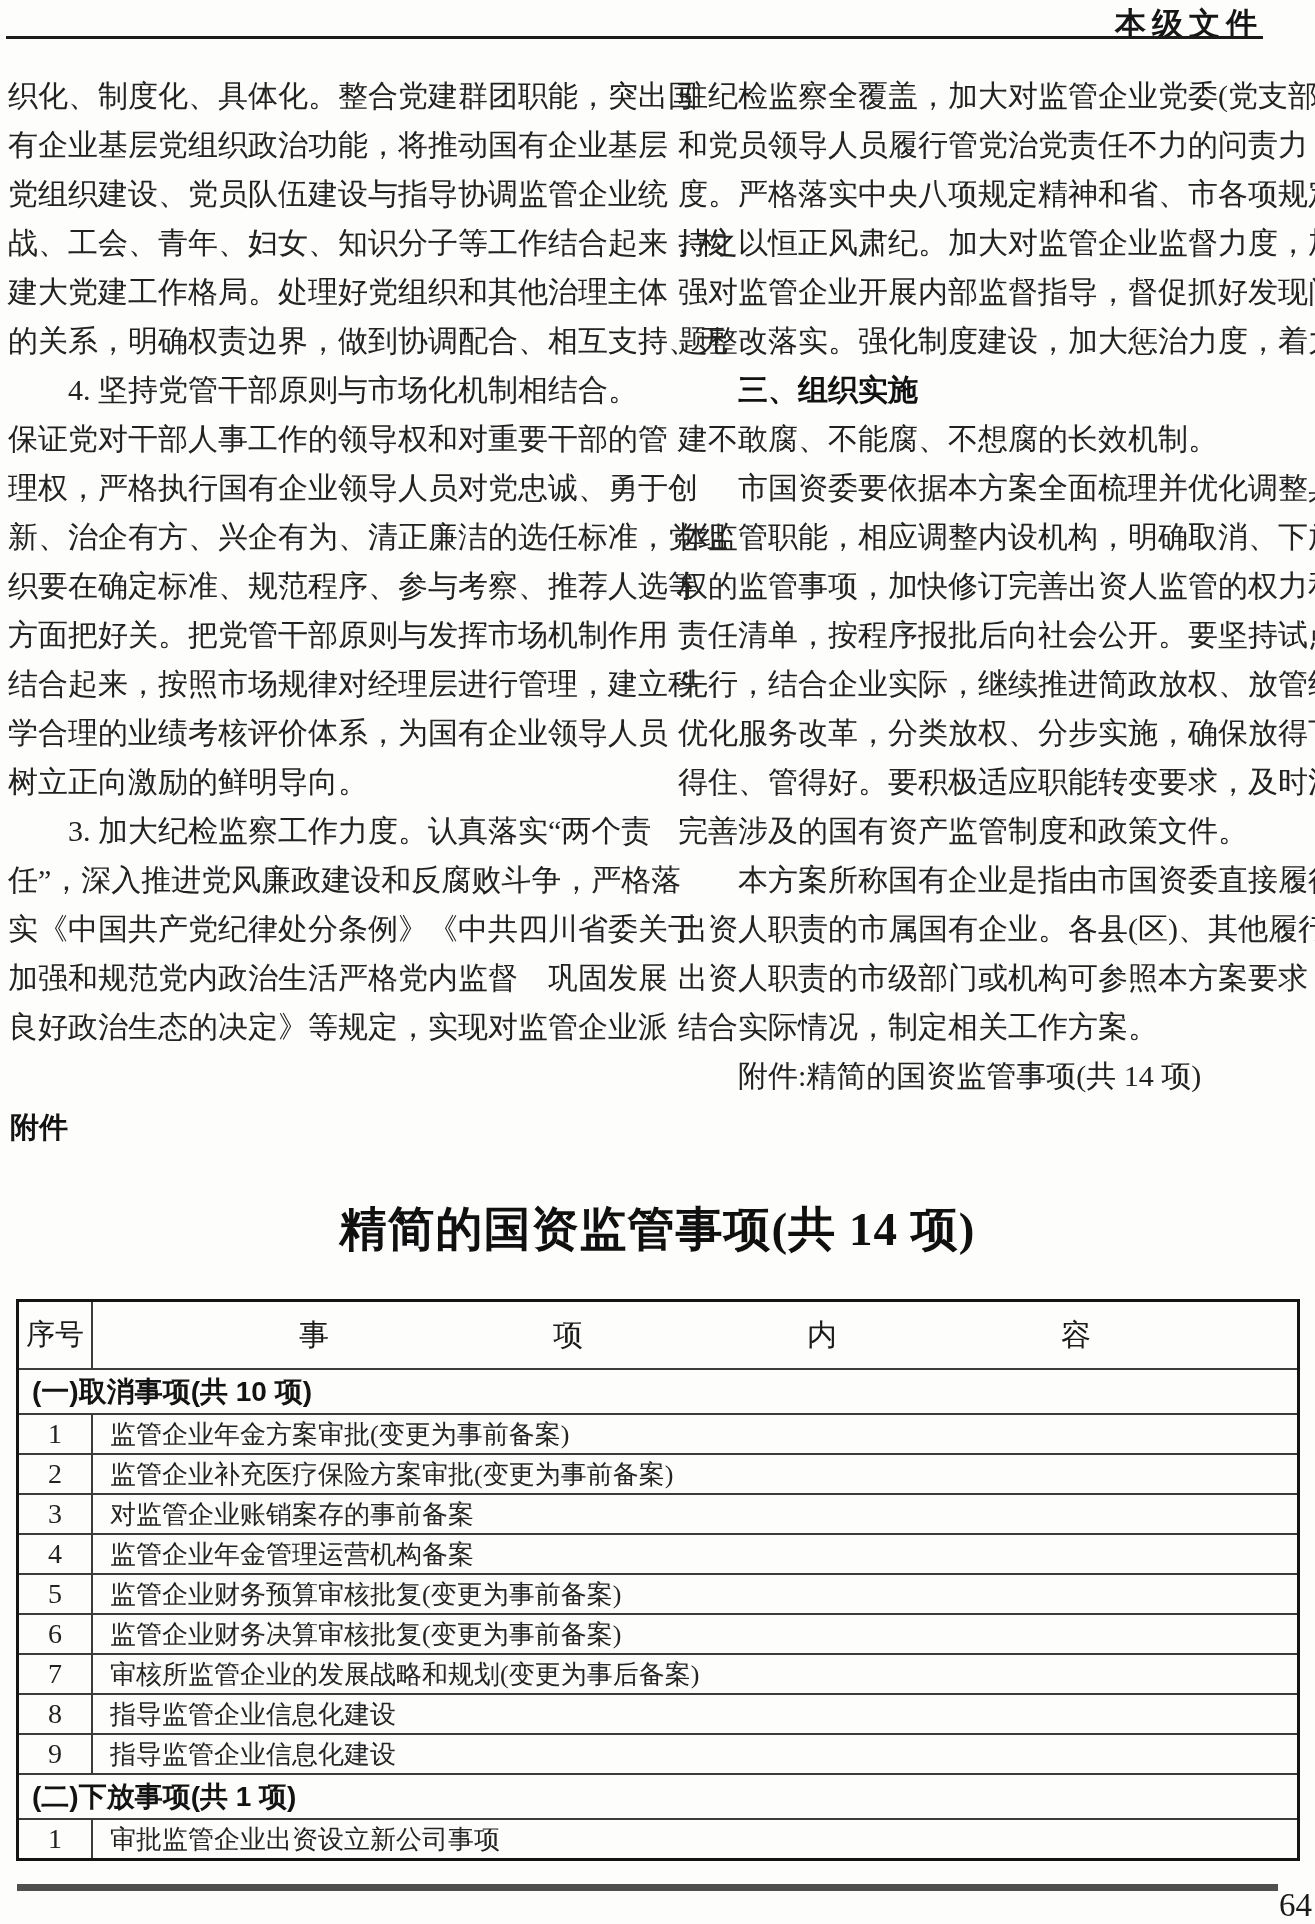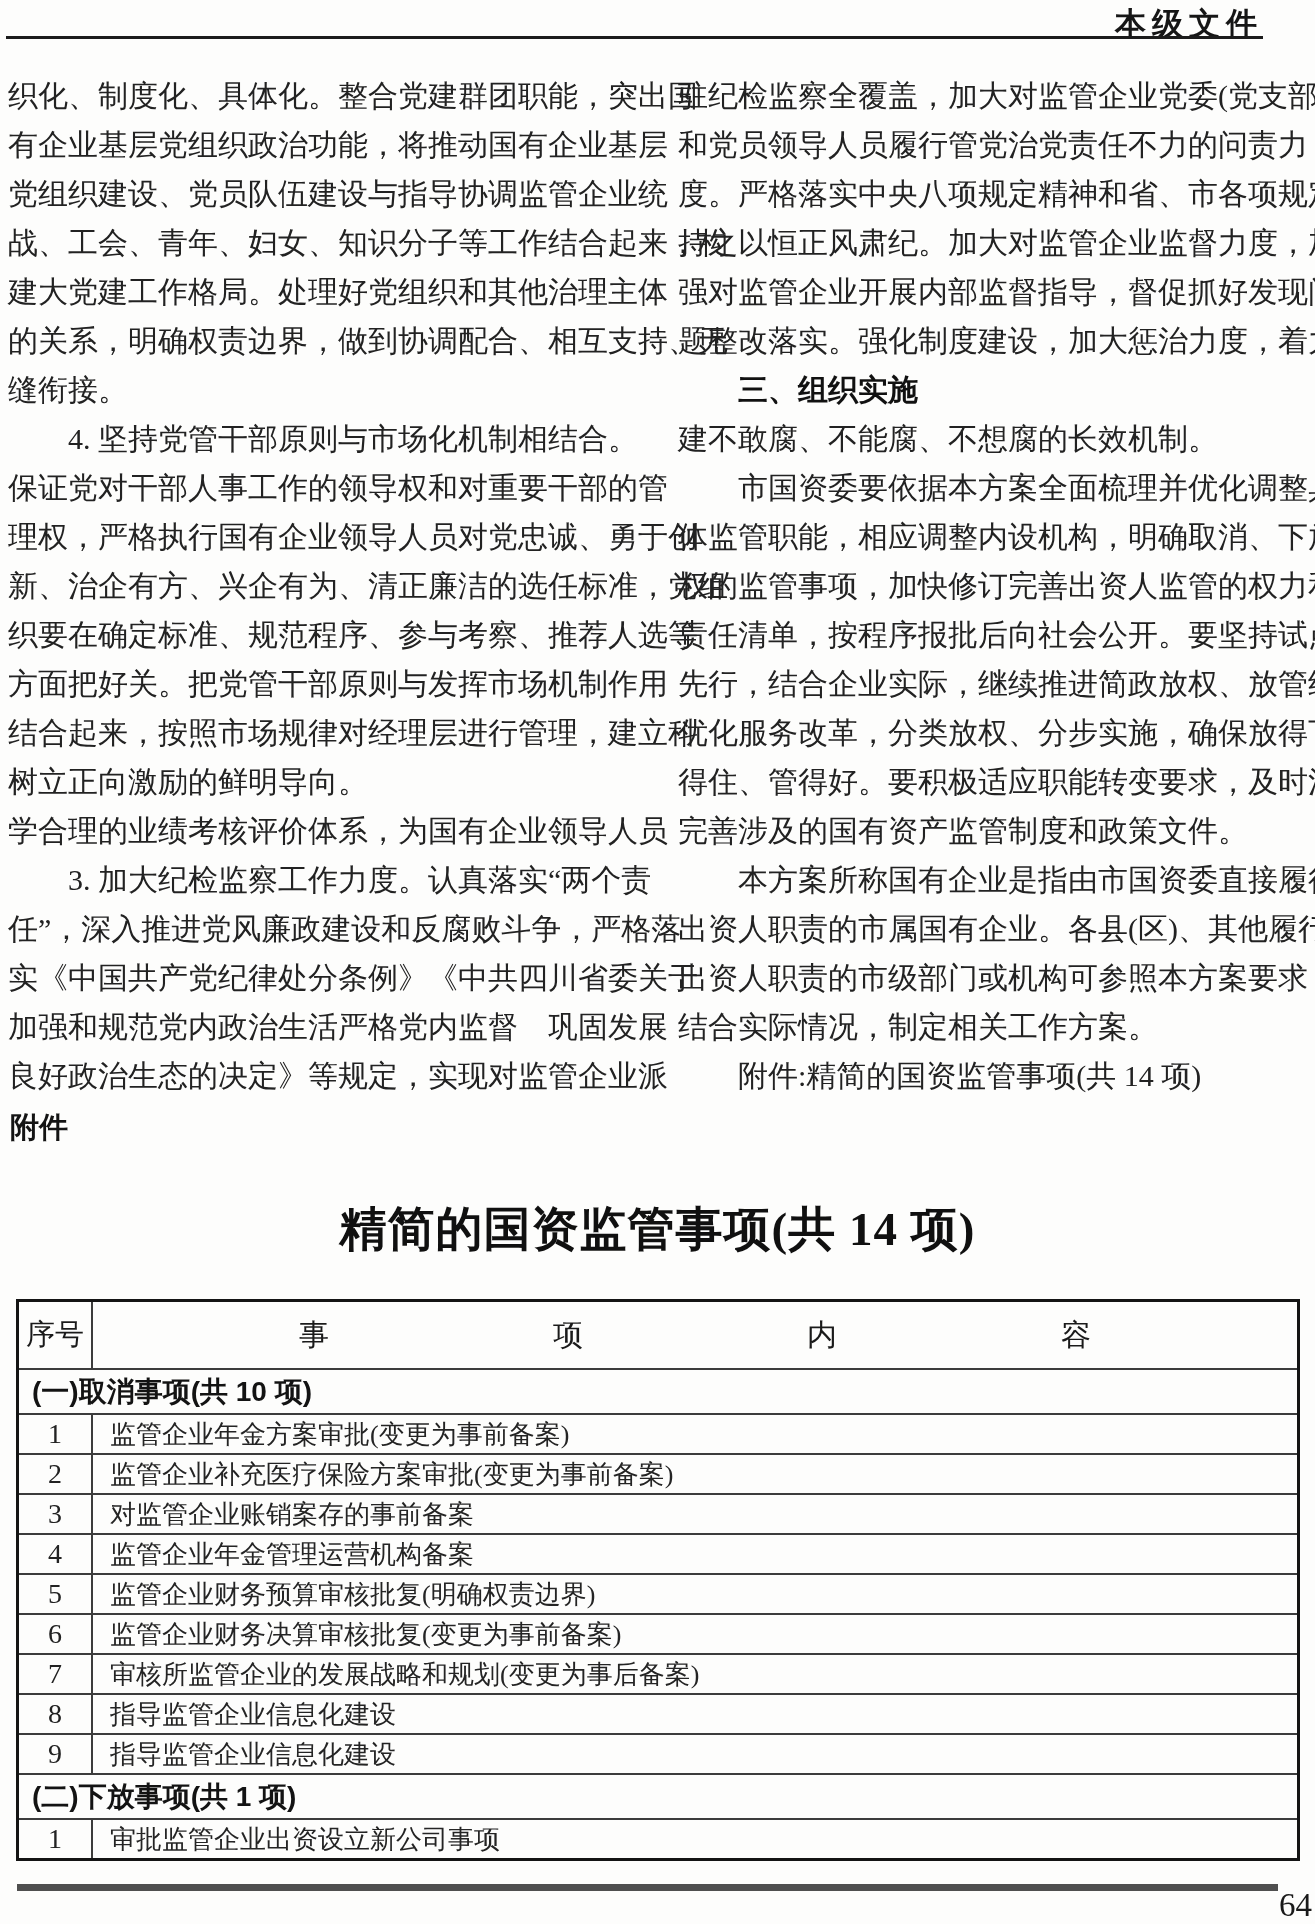--- a/index.html
+++ b/index.html
@@ -93,30 +93,29 @@
   <div class="top-rule"></div>
 
   <div class="columns">
     <div class="col" id="left-col">
         <div class="tline">织化、制度化、具体化。整合党建群团职能，突出国</div>
         <div class="tline">有企业基层党组织政治功能，将推动国有企业基层</div>
         <div class="tline">党组织建设、党员队伍建设与指导协调监管企业统</div>
         <div class="tline">战、工会、青年、妇女、知识分子等工作结合起来，构</div>
         <div class="tline">建大党建工作格局。处理好党组织和其他治理主体</div>
         <div class="tline">的关系，明确权责边界，做到协调配合、相互支持、无</div>
-        <div class="tline">缝衔接。</div>
         <div class="tline">　　4. 坚持党管干部原则与市场化机制相结合。</div>
         <div class="tline">保证党对干部人事工作的领导权和对重要干部的管</div>
         <div class="tline">理权，严格执行国有企业领导人员对党忠诚、勇于创</div>
         <div class="tline">新、治企有方、兴企有为、清正廉洁的选任标准，党组</div>
         <div class="tline">织要在确定标准、规范程序、参与考察、推荐人选等</div>
         <div class="tline">方面把好关。把党管干部原则与发挥市场机制作用</div>
         <div class="tline">结合起来，按照市场规律对经理层进行管理，建立科</div>
+        <div class="tline">学合理的业绩考核评价体系，为国有企业领导人员</div>
         <div class="tline">树立正向激励的鲜明导向。</div>
-        <div class="tline">学合理的业绩考核评价体系，为国有企业领导人员</div>
         <div class="tline">　　3. 加大纪检监察工作力度。认真落实“两个责</div>
         <div class="tline">任”，深入推进党风廉政建设和反腐败斗争，严格落</div>
         <div class="tline">实《中国共产党纪律处分条例》《中共四川省委关于</div>
         <div class="tline">加强和规范党内政治生活严格党内监督　巩固发展</div>
         <div class="tline">良好政治生态的决定》等规定，实现对监管企业派</div>
       </div>
     <div class="col" id="right-col">
         <div class="tline">驻纪检监察全覆盖，加大对监管企业党委(党支部)</div>
         <div class="tline">和党员领导人员履行管党治党责任不力的问责力</div>
         <div class="tline">度。严格落实中央八项规定精神和省、市各项规定，</div>
@@ -174,21 +173,21 @@
         <tr class="item">
           <td class="num">3</td>
           <td class="txt">对监管企业账销案存的事前备案</td>
         </tr>
         <tr class="item">
           <td class="num">4</td>
           <td class="txt">监管企业年金管理运营机构备案</td>
         </tr>
         <tr class="item">
           <td class="num">5</td>
-          <td class="txt">监管企业财务预算审核批复(明确权责边界)</td>
+          <td class="txt">监管企业财务预算审核批复(变更为事前备案)</td>
         </tr>
         <tr class="item">
           <td class="num">6</td>
           <td class="txt">监管企业财务决算审核批复(变更为事前备案)</td>
         </tr>
         <tr class="item">
           <td class="num">7</td>
           <td class="txt">审核所监管企业的发展战略和规划(变更为事后备案)</td>
         </tr>
         <tr class="item">

